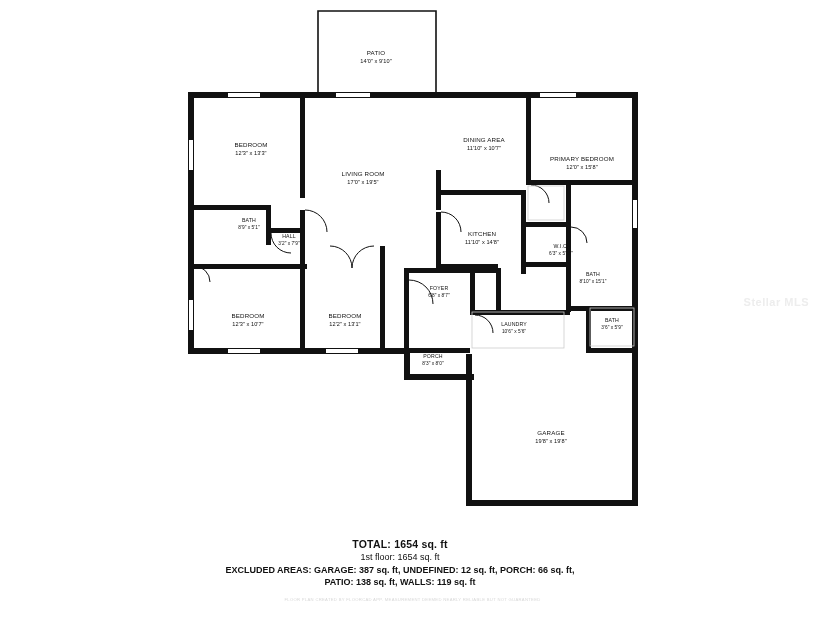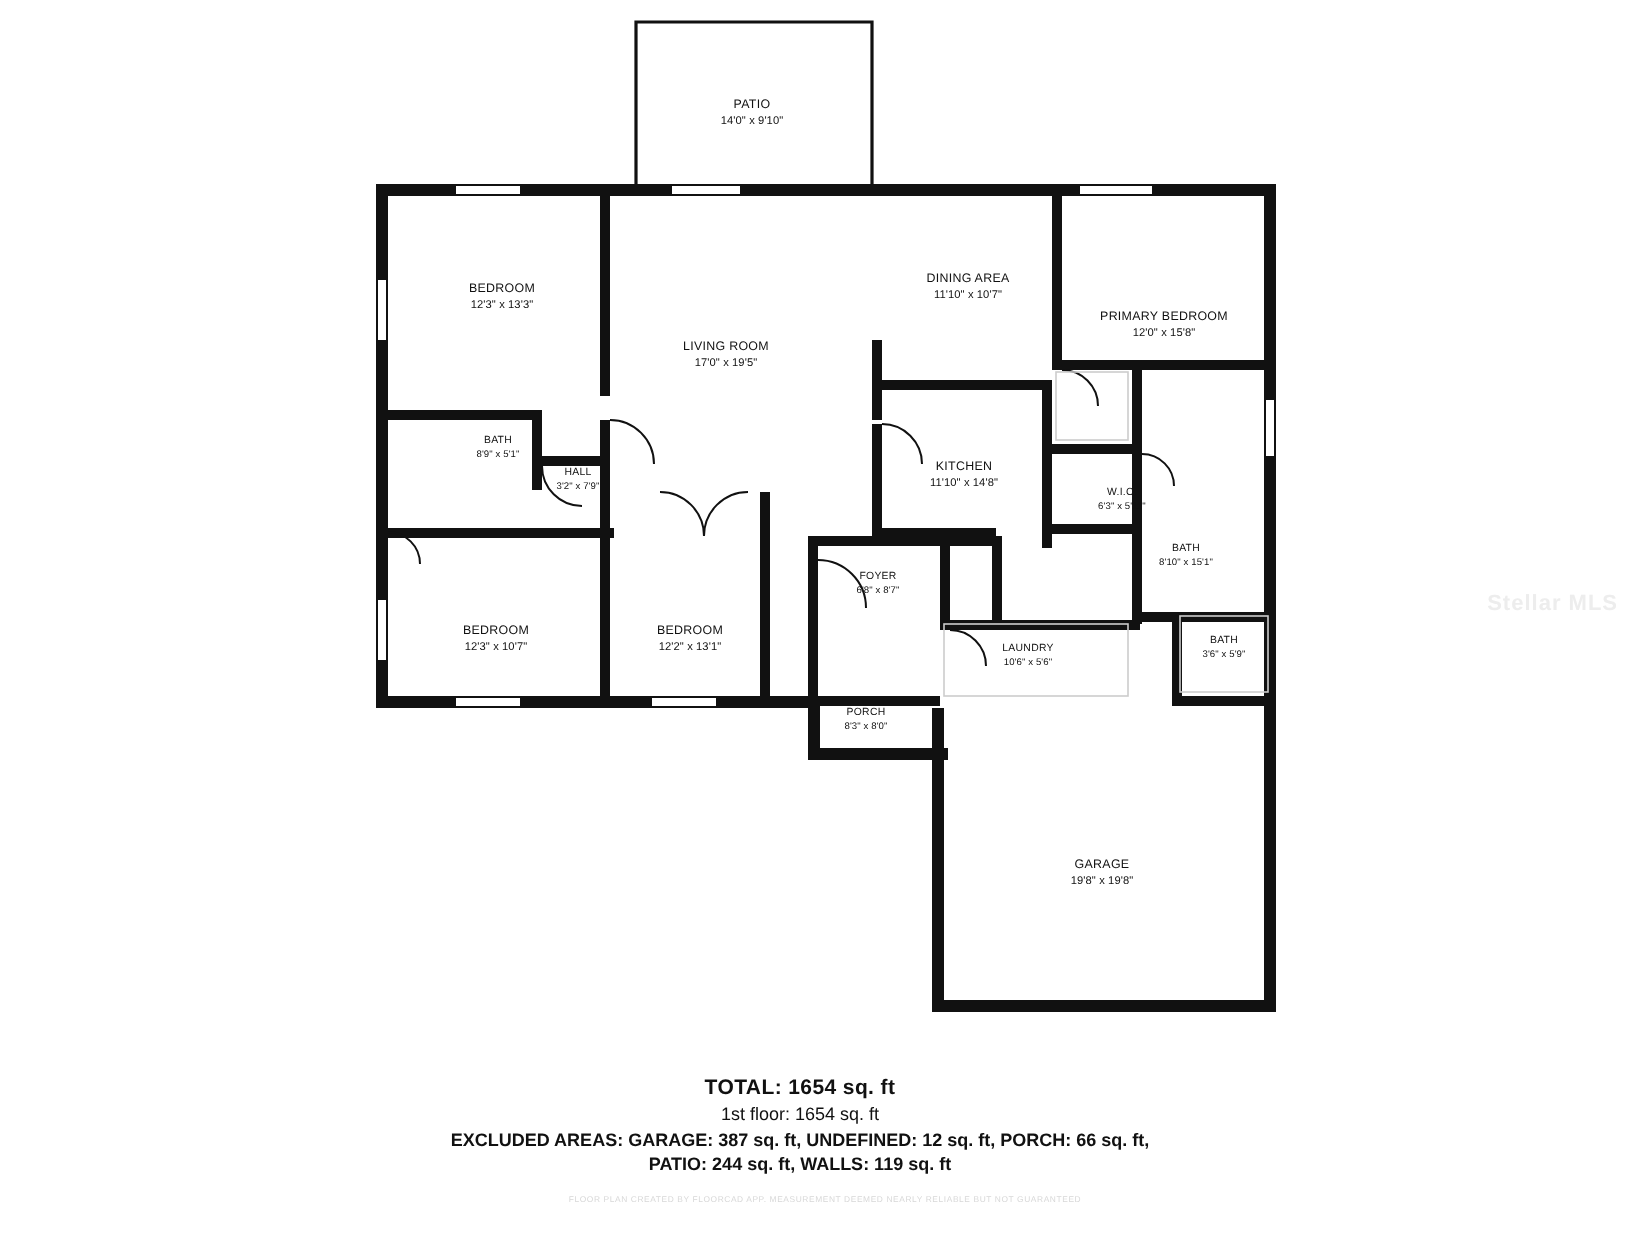--- a/index.html
+++ b/index.html
@@ -283,18 +283,18 @@
       <span class="name">GARAGE</span>
       <span class="dims">19'8" x 19'8"</span>
     </div>
   </div>
 
 <div id="summary">
   <div class="total">TOTAL: 1654 sq. ft</div>
   <div class="floor">1st floor: 1654 sq. ft</div>
   <div class="excluded">
     <span>EXCLUDED AREAS: GARAGE: 387 sq. ft, UNDEFINED: 12 sq. ft, PORCH: 66 sq. ft,</span><br>
-    <span>PATIO: 244 sq. ft, WALLS: 119 sq. ft</span>
+    <span>PATIO: 138 sq. ft, WALLS: 119 sq. ft</span>
   </div>
 </div>
 
 <div id="disclaimer">FLOOR PLAN CREATED BY FLOORCAD APP. MEASUREMENT DEEMED NEARLY RELIABLE BUT NOT GUARANTEED</div>
 <div id="watermark">Stellar MLS</div>
 
 </body></html>

